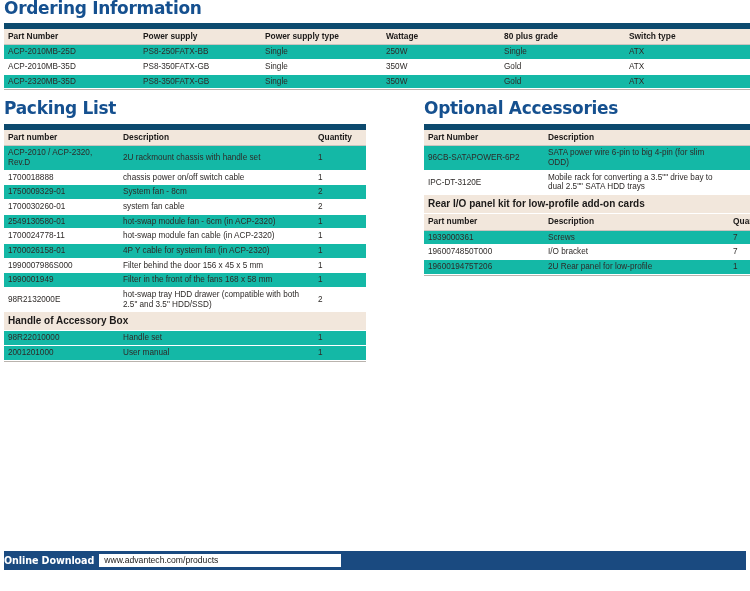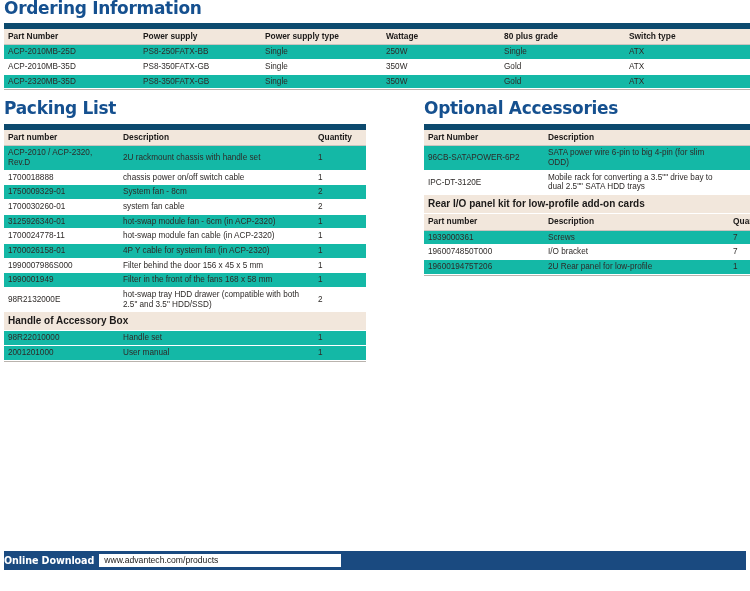--- a/index.html
+++ b/index.html
@@ -255,21 +255,21 @@
               <td>1750009329-01</td>
               <td>System fan - 8cm</td>
               <td class="qty">2</td>
             </tr>
             <tr class="row-odd">
               <td>1700030260-01</td>
               <td>system fan cable</td>
               <td class="qty">2</td>
             </tr>
             <tr class="row-even">
-              <td>3125926340-01</td>
+              <td>2549130580-01</td>
               <td>hot-swap module fan - 6cm (in ACP-2320)</td>
               <td class="qty">1</td>
             </tr>
             <tr class="row-odd">
               <td>1700024778-11</td>
               <td>hot-swap module fan cable (in ACP-2320)</td>
               <td class="qty">1</td>
             </tr>
             <tr class="row-even">
               <td>1700026158-01</td>

